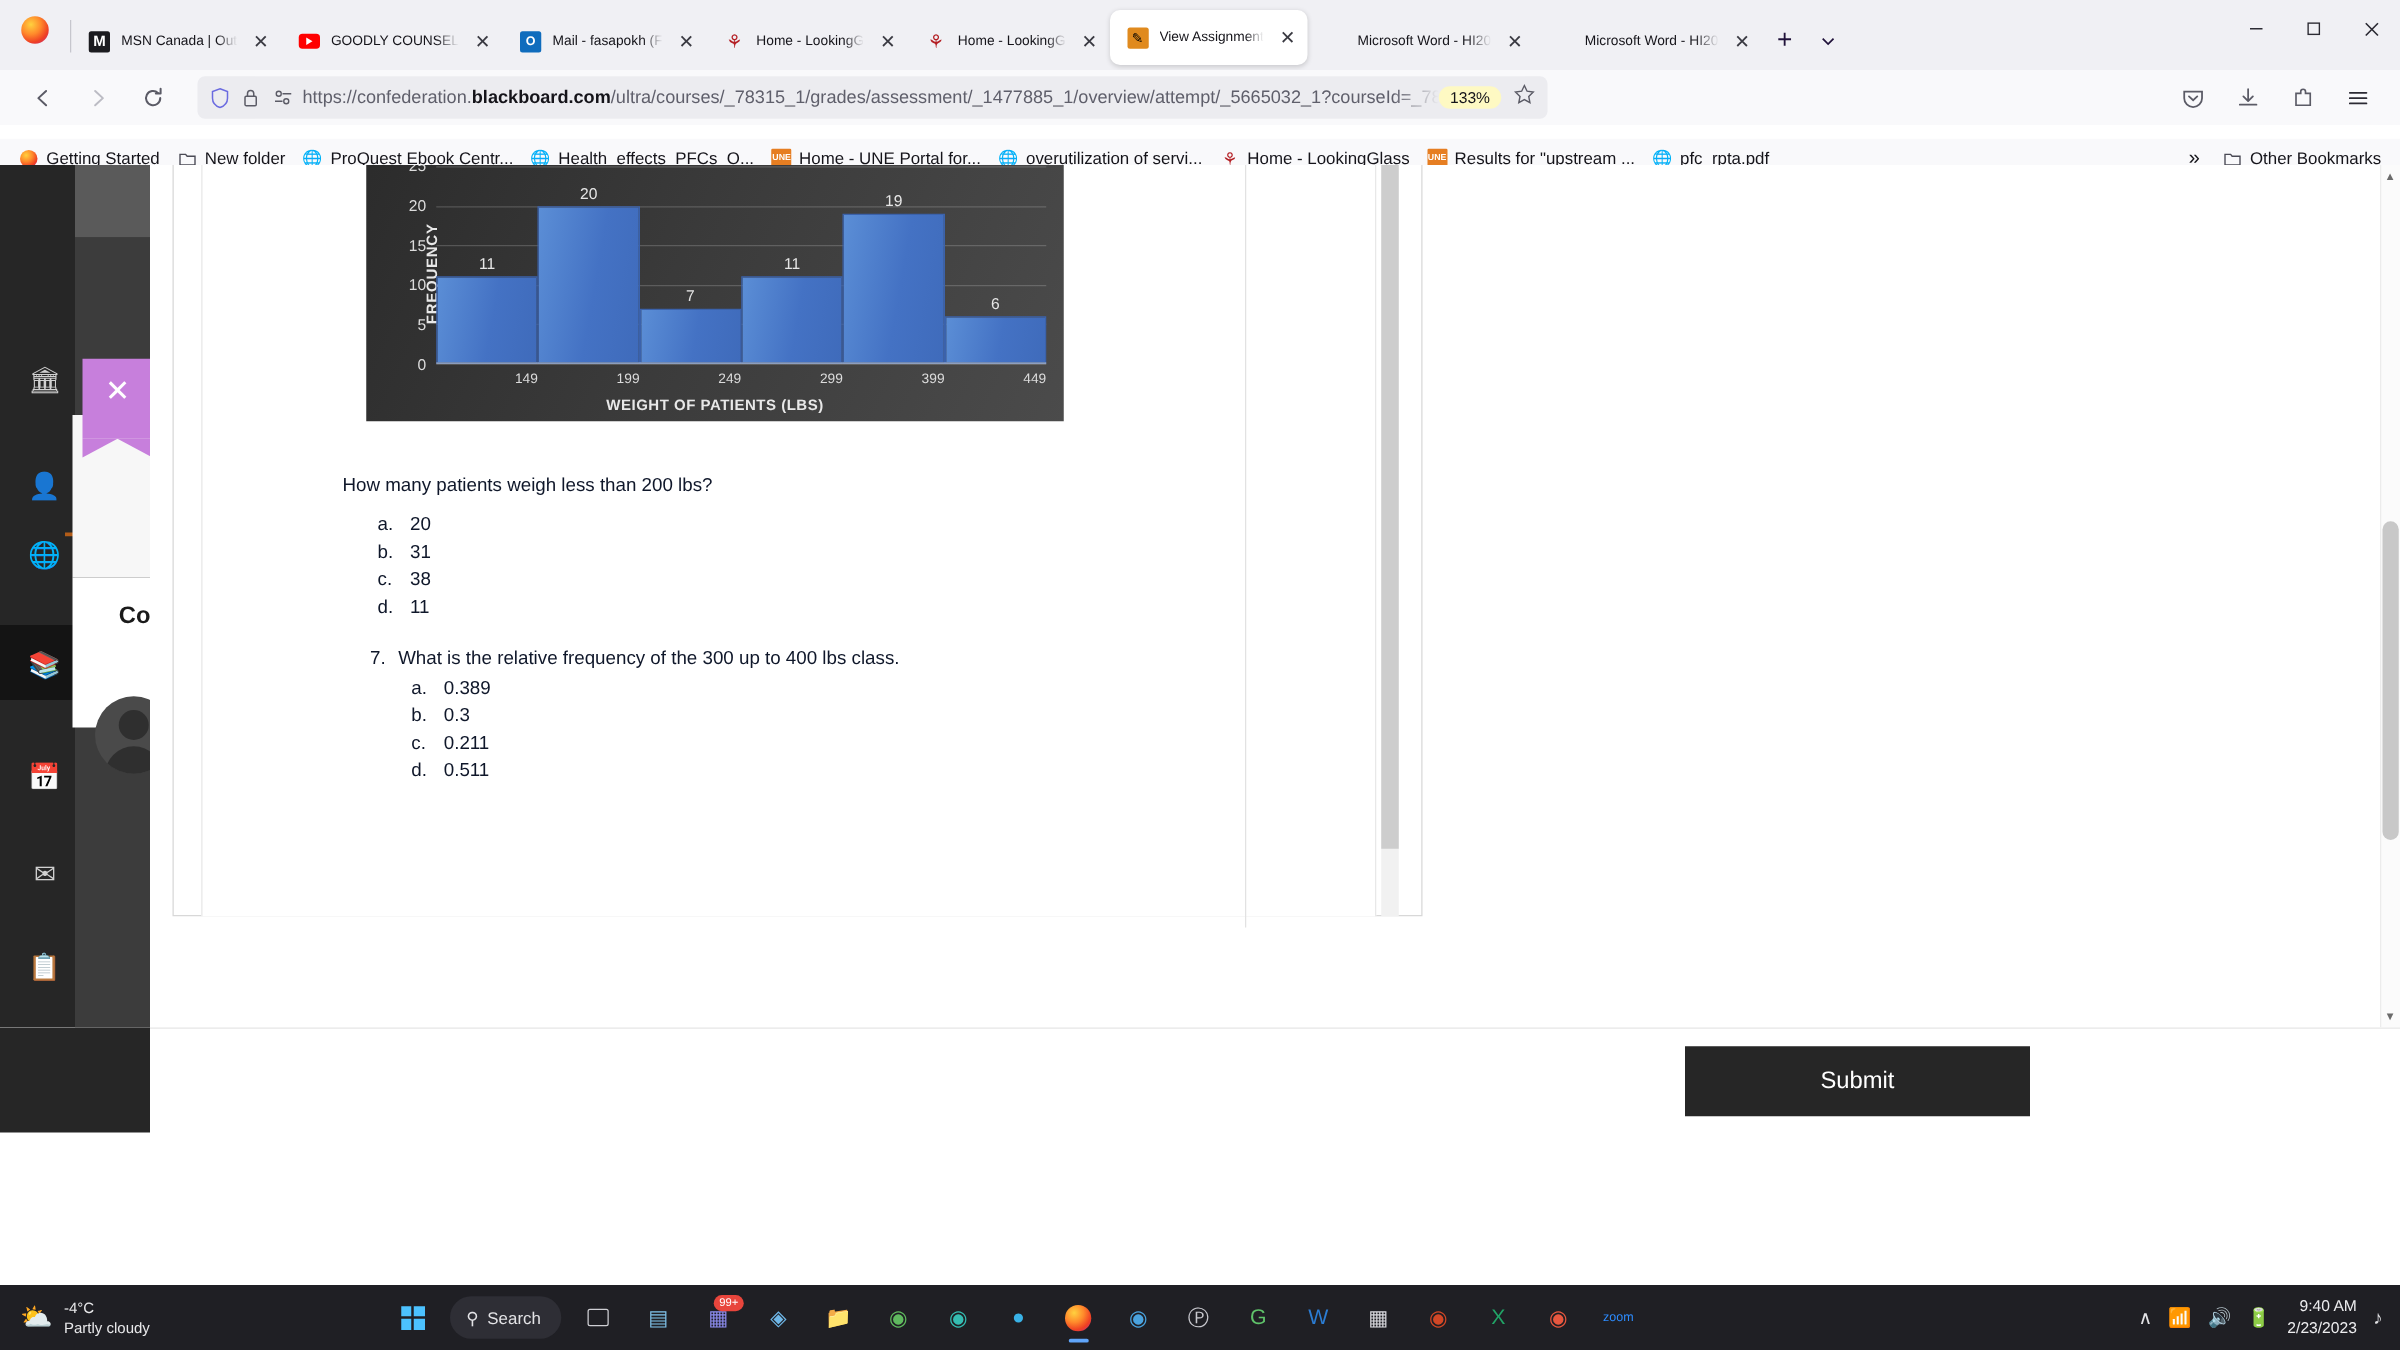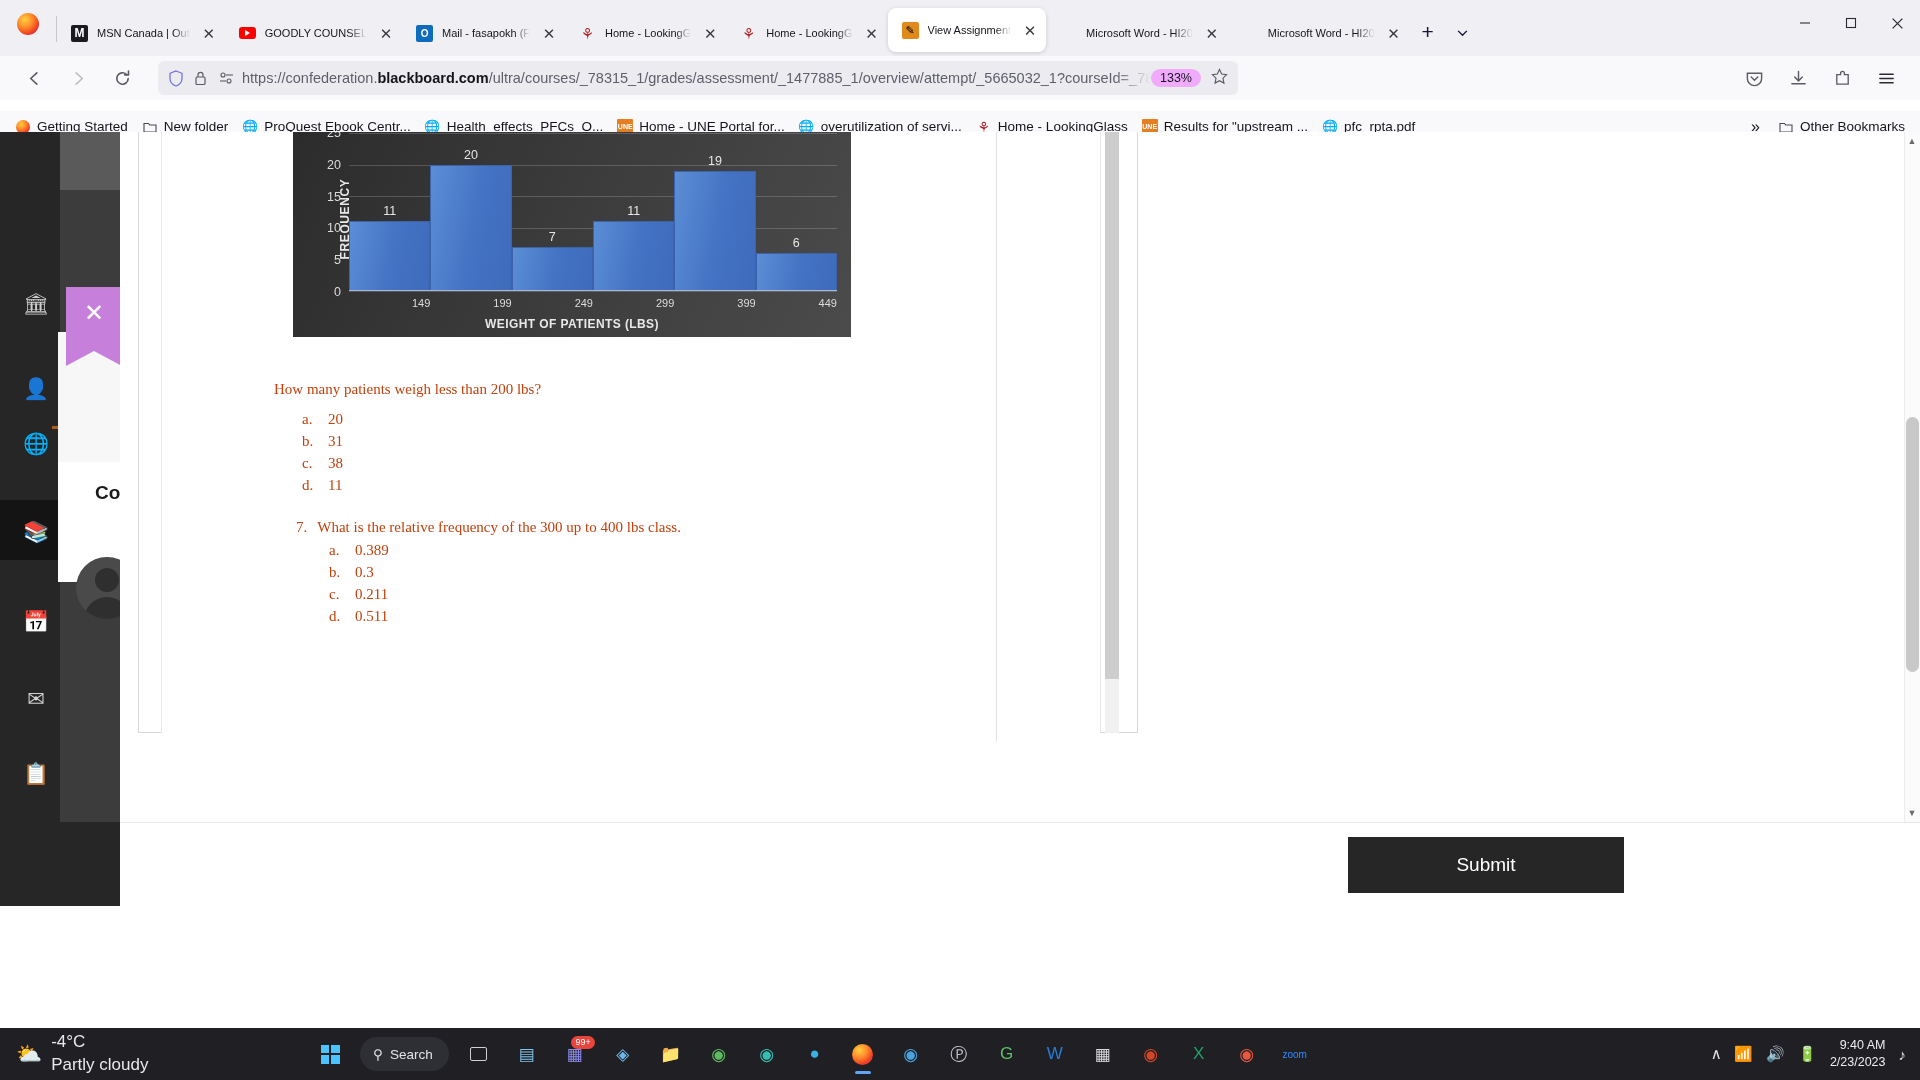--- a/index.html
+++ b/index.html
@@ -69,21 +69,21 @@
     flex: 1 1 auto; height: 34px; background:#ececf0; border-radius: 6px;
     display:flex; align-items:center; gap:0px; padding: 0 6px 0 10px;
     margin: 0 26px 0 14px; max-width: 1080px;
   }
   .url-left { display:flex; align-items:center; gap: 9px; padding-right: 8px; }
   .shield { width:16px;height:16px; }
   .url-text { flex:1; font-size: 14.5px; color:#5f5f6b; white-space:nowrap; overflow:hidden;
     -webkit-mask-image: linear-gradient(to right, #000 96%, transparent 100%);
             mask-image: linear-gradient(to right, #000 96%, transparent 100%); }
   .url-text b { color:#15141a; font-weight:700; }
-  .zoom-chip { font-size:12.5px; color:#15141a; background:#f0abfc; border-radius:11px; padding:2px 9px; margin-right:6px; }
+  .zoom-chip { font-size:12.5px; color:#15141a; background:#fef9c3; border-radius:11px; padding:2px 9px; margin-right:6px; }
   .star { font-size:16px; color:#5b5b66; padding: 0 4px; }
   .nav-right { display:flex; align-items:center; margin-left:auto; }
 
   
   .ff-bookmarks {
     position:absolute; left:0; top:111px; width:1920px; height:32px;
     background:#f9f9fb; display:flex; align-items:center; padding: 0 8px;
     border-bottom: 1px solid #e4e4e8;
   }
   .bm { display:flex; align-items:center; gap:6px; padding: 3px 7px; border-radius:4px; font-size:13.5px; color:#15141a; white-space:nowrap; }
@@ -164,21 +164,21 @@
     position:absolute; left:12px; top:50%; transform:translateY(-50%) rotate(-90deg);
     transform-origin:center; color:#e8e8e8; font-size:12px; font-weight:700; letter-spacing:.6px;
     white-space:nowrap;
   }
   .xlabel {
     position:absolute; left:0; right:0; bottom:6px; text-align:center;
     color:#e8e8e8; font-size:12px; font-weight:700; letter-spacing:.4px;
   }
 
   
-  .q-block { position:absolute; color:#c2410c;font-family:Liberation Serif, serif; }
+  .q-block { position:absolute; color:#0f172a; }
   .q-text { font-size:15px; line-height:1.35; }
   .opt-list { margin-top:7px; }
   .opt { display:flex; font-size:15px; line-height:1.45; }
   .opt .ltr { width: 26px; flex:0 0 26px; }
   .page-rtopborder { position:absolute; left:996px; top:0; width:1px; height:610px; background:#e2e2e2; }
   .page-scroll-track { position:absolute; right:0; top:0; width:16px; height:690px; background:#fbfbfb; border-left:1px solid #ececec; }
   .page-scroll-thumb { position:absolute; right:1px; top:285px; width:13px; height:255px; background:#c8c8c8; border-radius:7px; }
   .scroll-arrow { position:absolute; right:2px; width:12px; text-align:center; font-size:9px; color:#6b6b6b; }
 
   
@@ -198,21 +198,21 @@
   }
   .footer-left-dark { position:absolute; left:0; top:822px; width:120px; height:84px; background:#262626; }
 
   
   .taskbar {
     position:absolute; left:0; top:1028px; width:1920px; height:52px;
     background:#1f1f24; display:flex; align-items:center;
   }
   .weather { display:flex; align-items:center; gap:9px; padding-left:16px; width:230px; }
   .weather-ico { font-size:21px; color:#c8ccd4; }
-  .weather-txt { display:flex; flex-direction:column; color:#e8e8ea; font-size:17px; line-height:1.35; }
+  .weather-txt { display:flex; flex-direction:column; color:#e8e8ea; font-size:12px; line-height:1.35; }
   .tb-center { display:flex; align-items:center; gap:4px; margin-left:78px; }
   .tb-item { width:44px; height:44px; display:flex; align-items:center; justify-content:center;
     border-radius:5px; position:relative; font-size:17px; color:#e3e3e6; }
   .tb-search {
     height:34px; background:#2e2e35; border-radius:17px; display:flex; align-items:center;
     gap:7px; padding: 0 16px 0 13px; color:#e3e3e6; font-size:13.5px; margin: 0 4px;
   }
   .badge {
     position:absolute; top:4px; right:2px; background:#e8453c; color:#fff; font-size:9px;
     border-radius:8px; padding:1px 4px; line-height:1.2;

